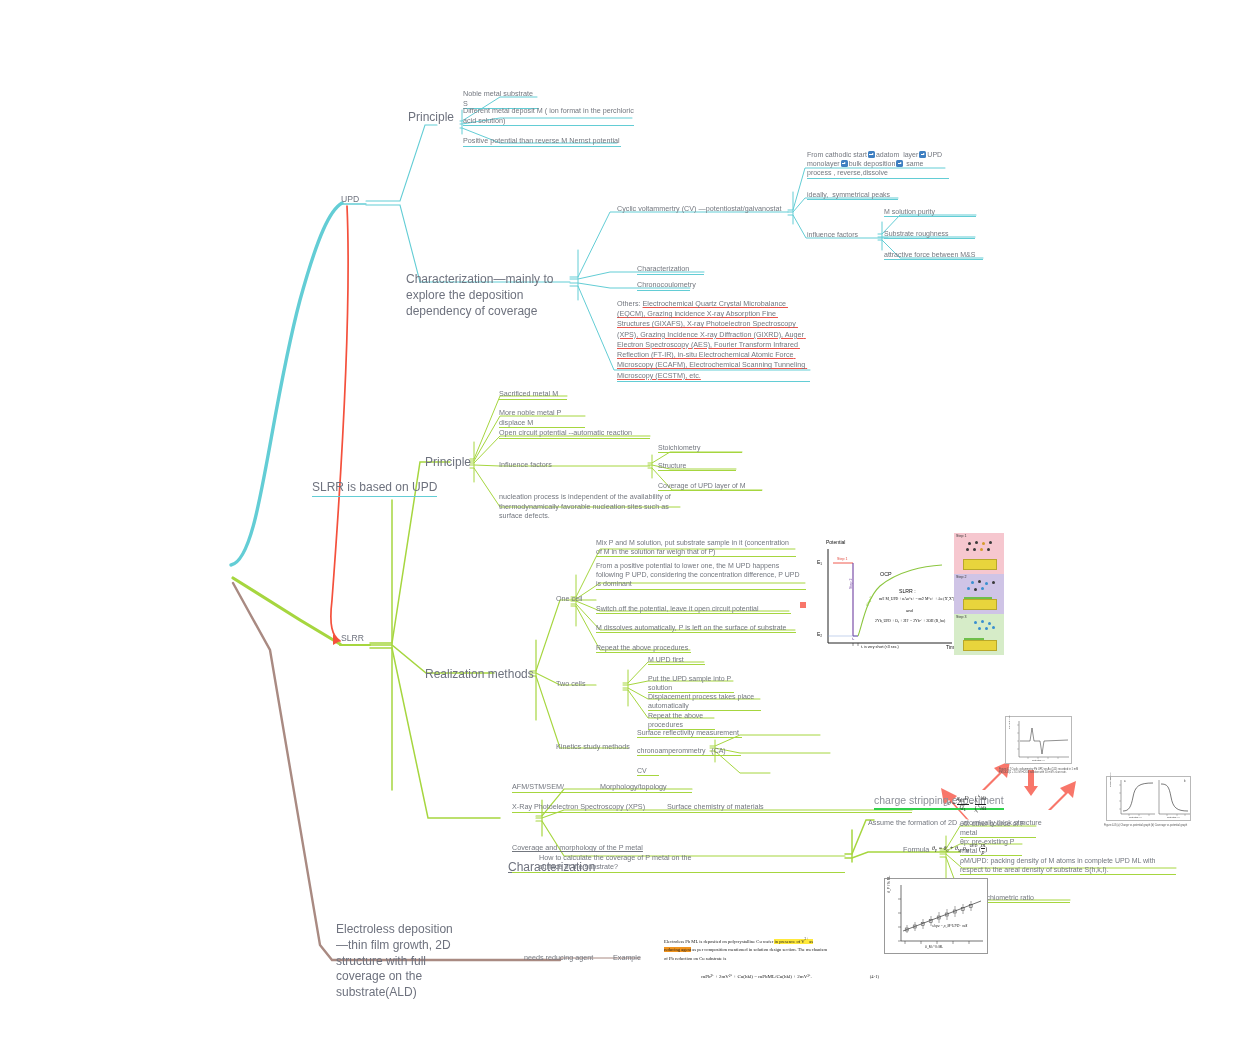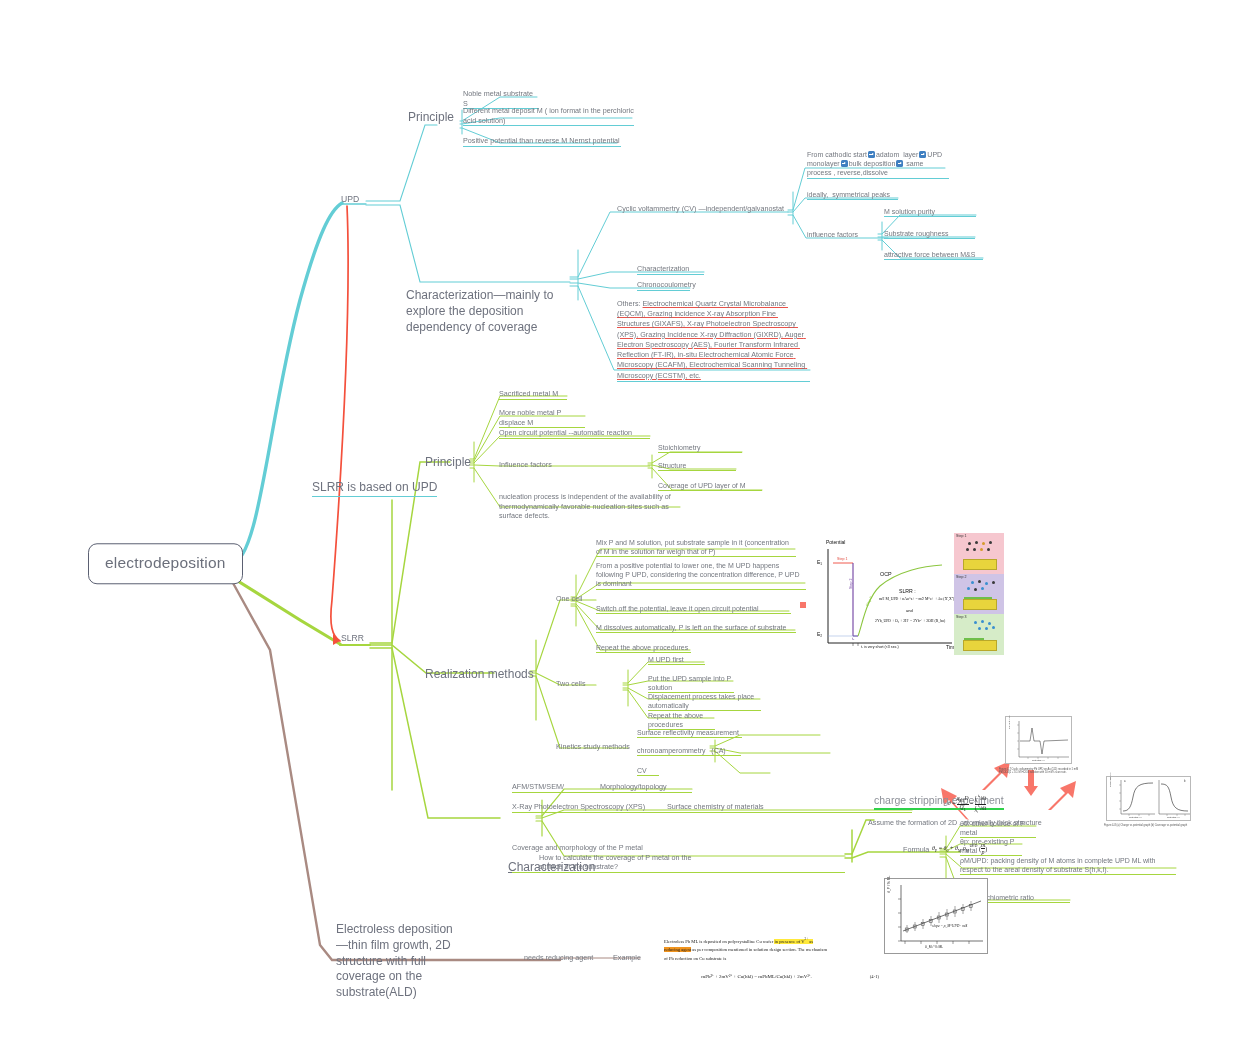--- a/index.html
+++ b/index.html
@@ -219,35 +219,34 @@
       <g fill="#f8766a">
         <polygon points="982,790 999,773 994,768 1010,761 1007,778 1002,773 985,790"></polygon>
       </g>
 
       <g fill="#f8766a">
         <polygon points="1028,770 1034,770 1034,786 1038,786 1031,796 1024,786 1028,786"></polygon>
       </g>
     </g>
   </svg>
 
-  <div class="node root" style="left:88px; top:564px; transform:translateY(-50%);">electrodeposition</div>
 
   <div class="node lvl1" style="left:341px; top:194px;">UPD</div>
 
   <div class="node lvl2 u-cyan" style="left:270px; top:480px;margin-left:42px;">SLRR is based on UPD</div>
 
   <div class="node lvl2" style="left:408px; top:110px;">Principle</div>
 
   <div class="node lvl3 u-cyan" style="left:463px; top:89px; width:76px;">Noble metal substrate S</div>
   <div class="node lvl3 u-cyan" style="left:463px; top:106px; width:171px;">Different metal deposit M ( ion format in the perchloric acid solution)</div>
   <div class="node lvl3 u-cyan" style="left:463px; top:136px; width:158px;">Positive potential than reverse M Nernst potential</div>
 
-  <div class="node lvl2" style="left:406px; top:272px; width:170px;margin-top:16px;">Characterization—mainly to explore the deposition dependency of coverage</div>
-
-  <div class="node lvl3" style="left:617px; top:204px; width:180px;">Cyclic voltammertry (CV) —independent/galvanostat</div>
+  <div class="node lvl2" style="left:406px; top:272px; width:170px;">Characterization—mainly to explore the deposition dependency of coverage</div>
+
+  <div class="node lvl3" style="left:617px; top:204px; width:180px;">Cyclic voltammertry (CV) —potentiostat/galvanostat</div>
 
   <div class="node lvl4 u-cyan" style="left:807px; top:150px; width:142px;"><span>From cathodic start</span><span class="arrow-chip"></span><span>adatom  layer</span><span class="arrow-chip"></span><span>UPD monolayer</span><span class="arrow-chip"></span><span>bulk deposition</span><span class="arrow-chip"></span><span> same process , reverse,dissolve</span></div>
 
   <div class="node lvl4 u-cyan" style="left:807px; top:190px; width:91px;">ideally,  symmetrical peaks</div>
 
   <div class="node lvl4" style="left:807px; top:230px;">influence factors</div>
 
   <div class="node lvl4 u-cyan" style="left:884px; top:207px; width:92px;">M solution purity</div>
   <div class="node lvl4 u-cyan" style="left:884px; top:229px; width:91px;">Substrate roughness</div>
   <div class="node lvl4 u-cyan" style="left:884px; top:250px; width:99px;">attractive force between M&amp;S</div>
@@ -295,21 +294,21 @@
   <div class="node lvl4 u-green" style="left:637px; top:728px; width:105px;">Surface reflectivity measurement</div>
   <div class="node lvl4 u-green" style="left:637px; top:746px; width:104px;">chronoamperommetry   (CA)</div>
   <div class="node lvl4 u-green" style="left:637px; top:766px; width:22px;">CV</div>
 
   <div class="node lvl2" style="left:508px; top:860px;text-decoration:underline;">Characterization</div>
 
   <div class="node lvl3 u-green" style="left:512px; top:782px; width:180px;"><span>AFM/STM/SEM/</span><span style="display:inline-block;width:36px;"></span><span>Morphology/topology</span></div>
 
   <div class="node lvl3 u-green" style="left:512px; top:802px; width:400px;"><span>X-Ray Photoelectron Spectroscopy (XPS)</span><span style="display:inline-block;width:22px;"></span><span>Surface chemistry of materials</span></div>
 
-  <div class="node lvl3 u-green" style="left:512px; top:843px; width:333px;"><span style="display:inline-block;width:150px;vertical-align:top;">Coverage and morphology of the P metal</span><span style="display:inline-block;width:175px;vertical-align:top;margin-left:27px;">How to calculate the coverage of P metal on the surface of the substrate?</span></div>
+  <div class="node lvl3 u-green" style="left:512px; top:843px; width:333px;"><span style="display:inline-block;width:150px;vertical-align:top;text-decoration:underline;">Coverage and morphology of the P metal</span><span style="display:inline-block;width:175px;vertical-align:top;margin-left:27px;">How to calculate the coverage of P metal on the surface of the substrate?</span></div>
 
   <div class="node big u-greenbright" style="left:874px; top:794px;">charge stripping experiment</div>
 
   <div class="node lvl3" style="left:868px; top:818px; width:175px;">Assume the formation of 2D , atomically thick structure</div>
 
   <div class="node lvl3" style="left:903px; top:845px;">Formula</div>
 
   <div style="position:absolute; left:932px; top:842px; font-family:'Liberation Serif', serif; font-size:6px; color:#222;">
     <span style="font-style:italic;">θ</span><sub style="font-size:4px;">P</sub>
     = <span style="font-style:italic;">θ</span><sub style="font-size:4px;">0</sub>

